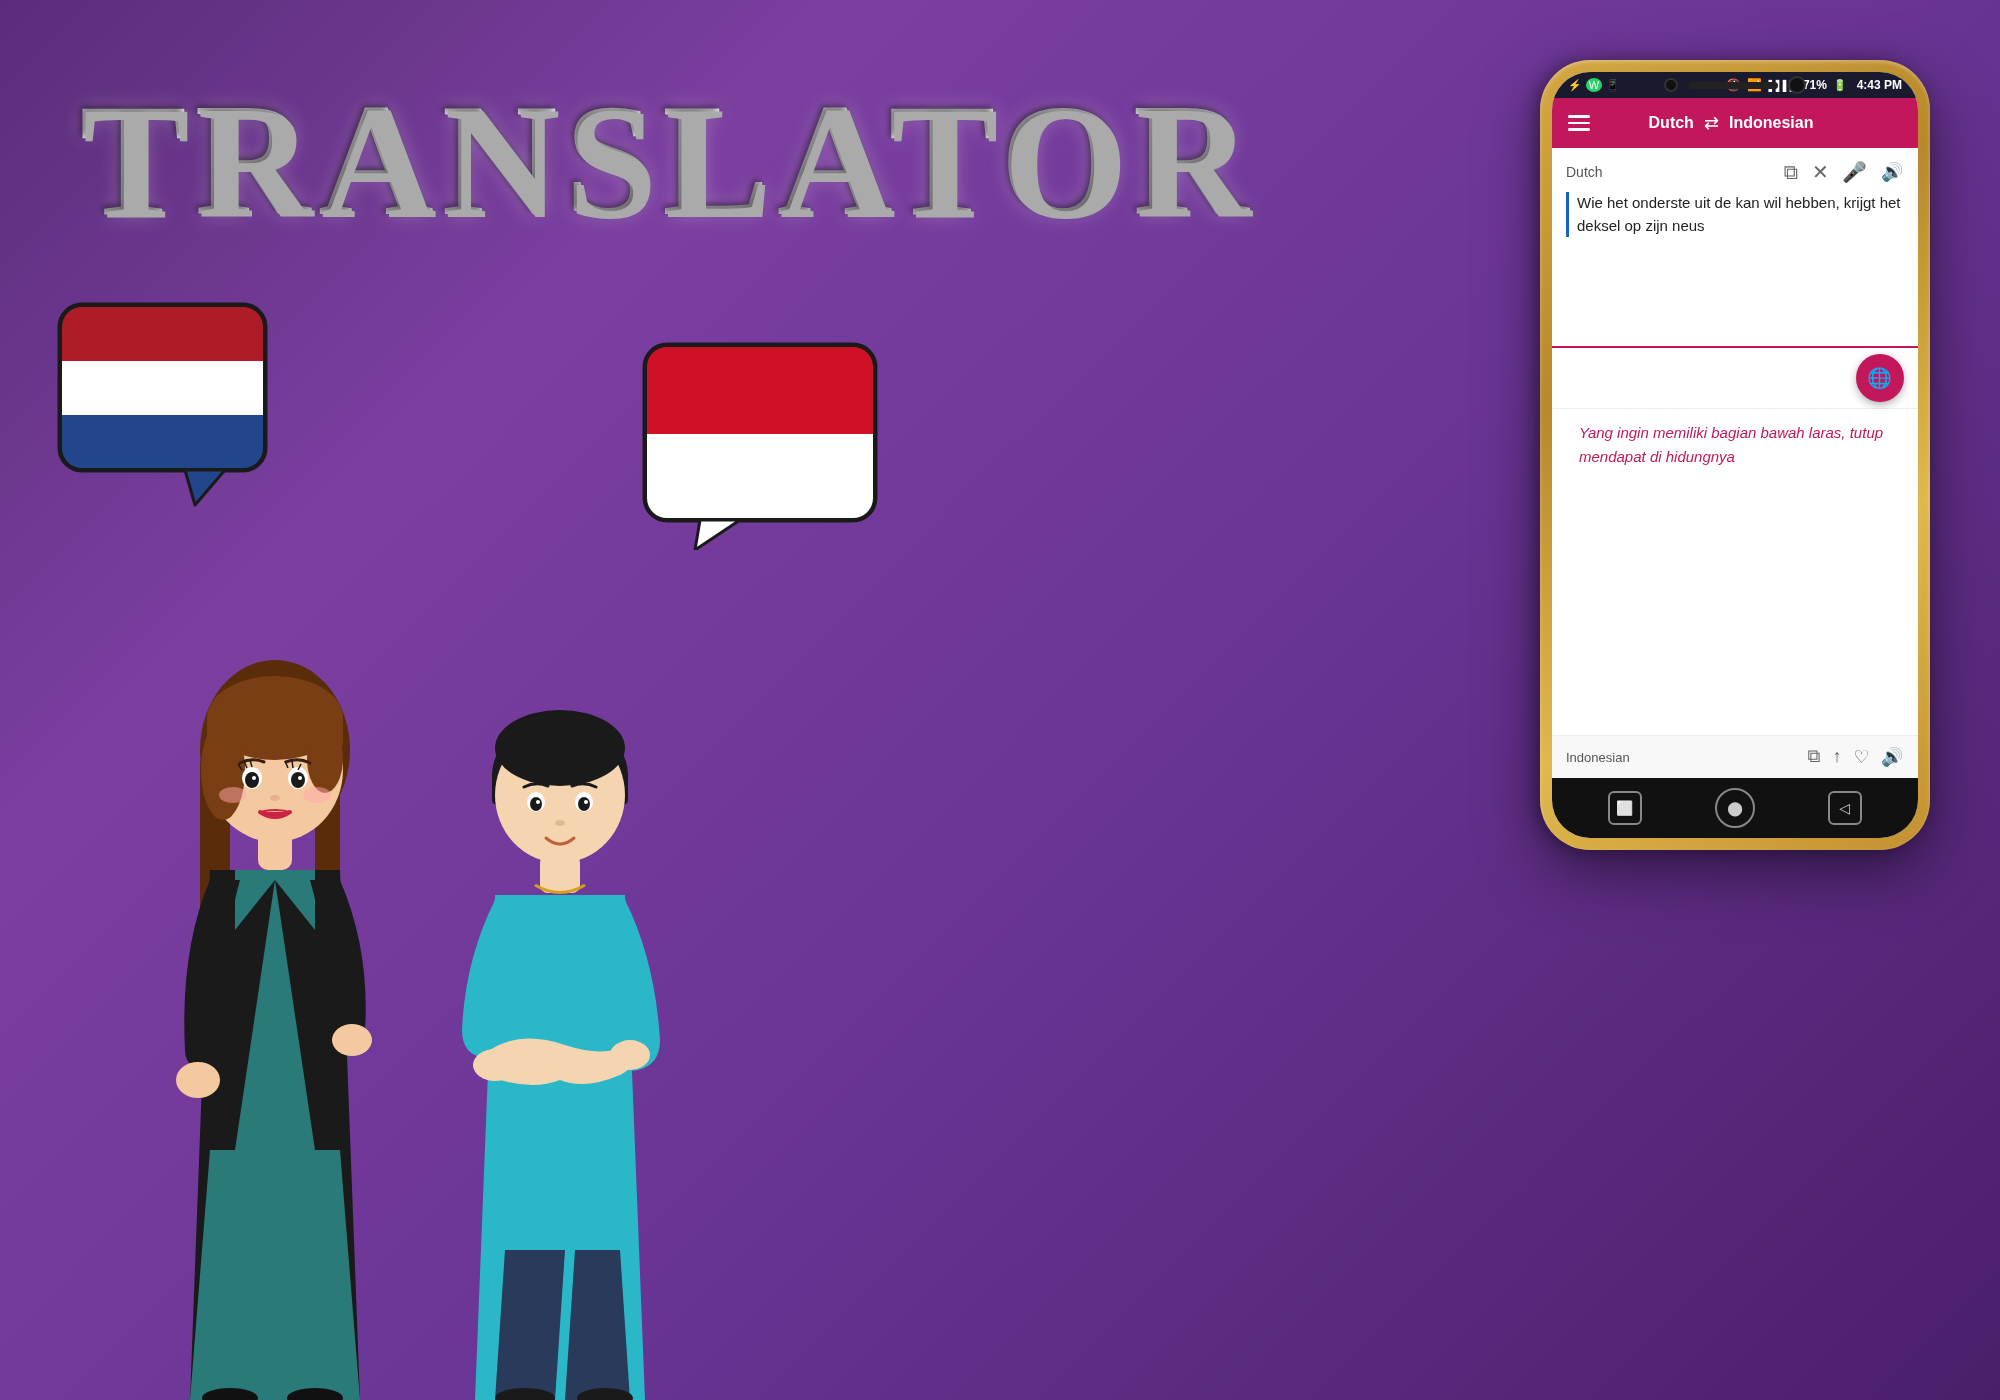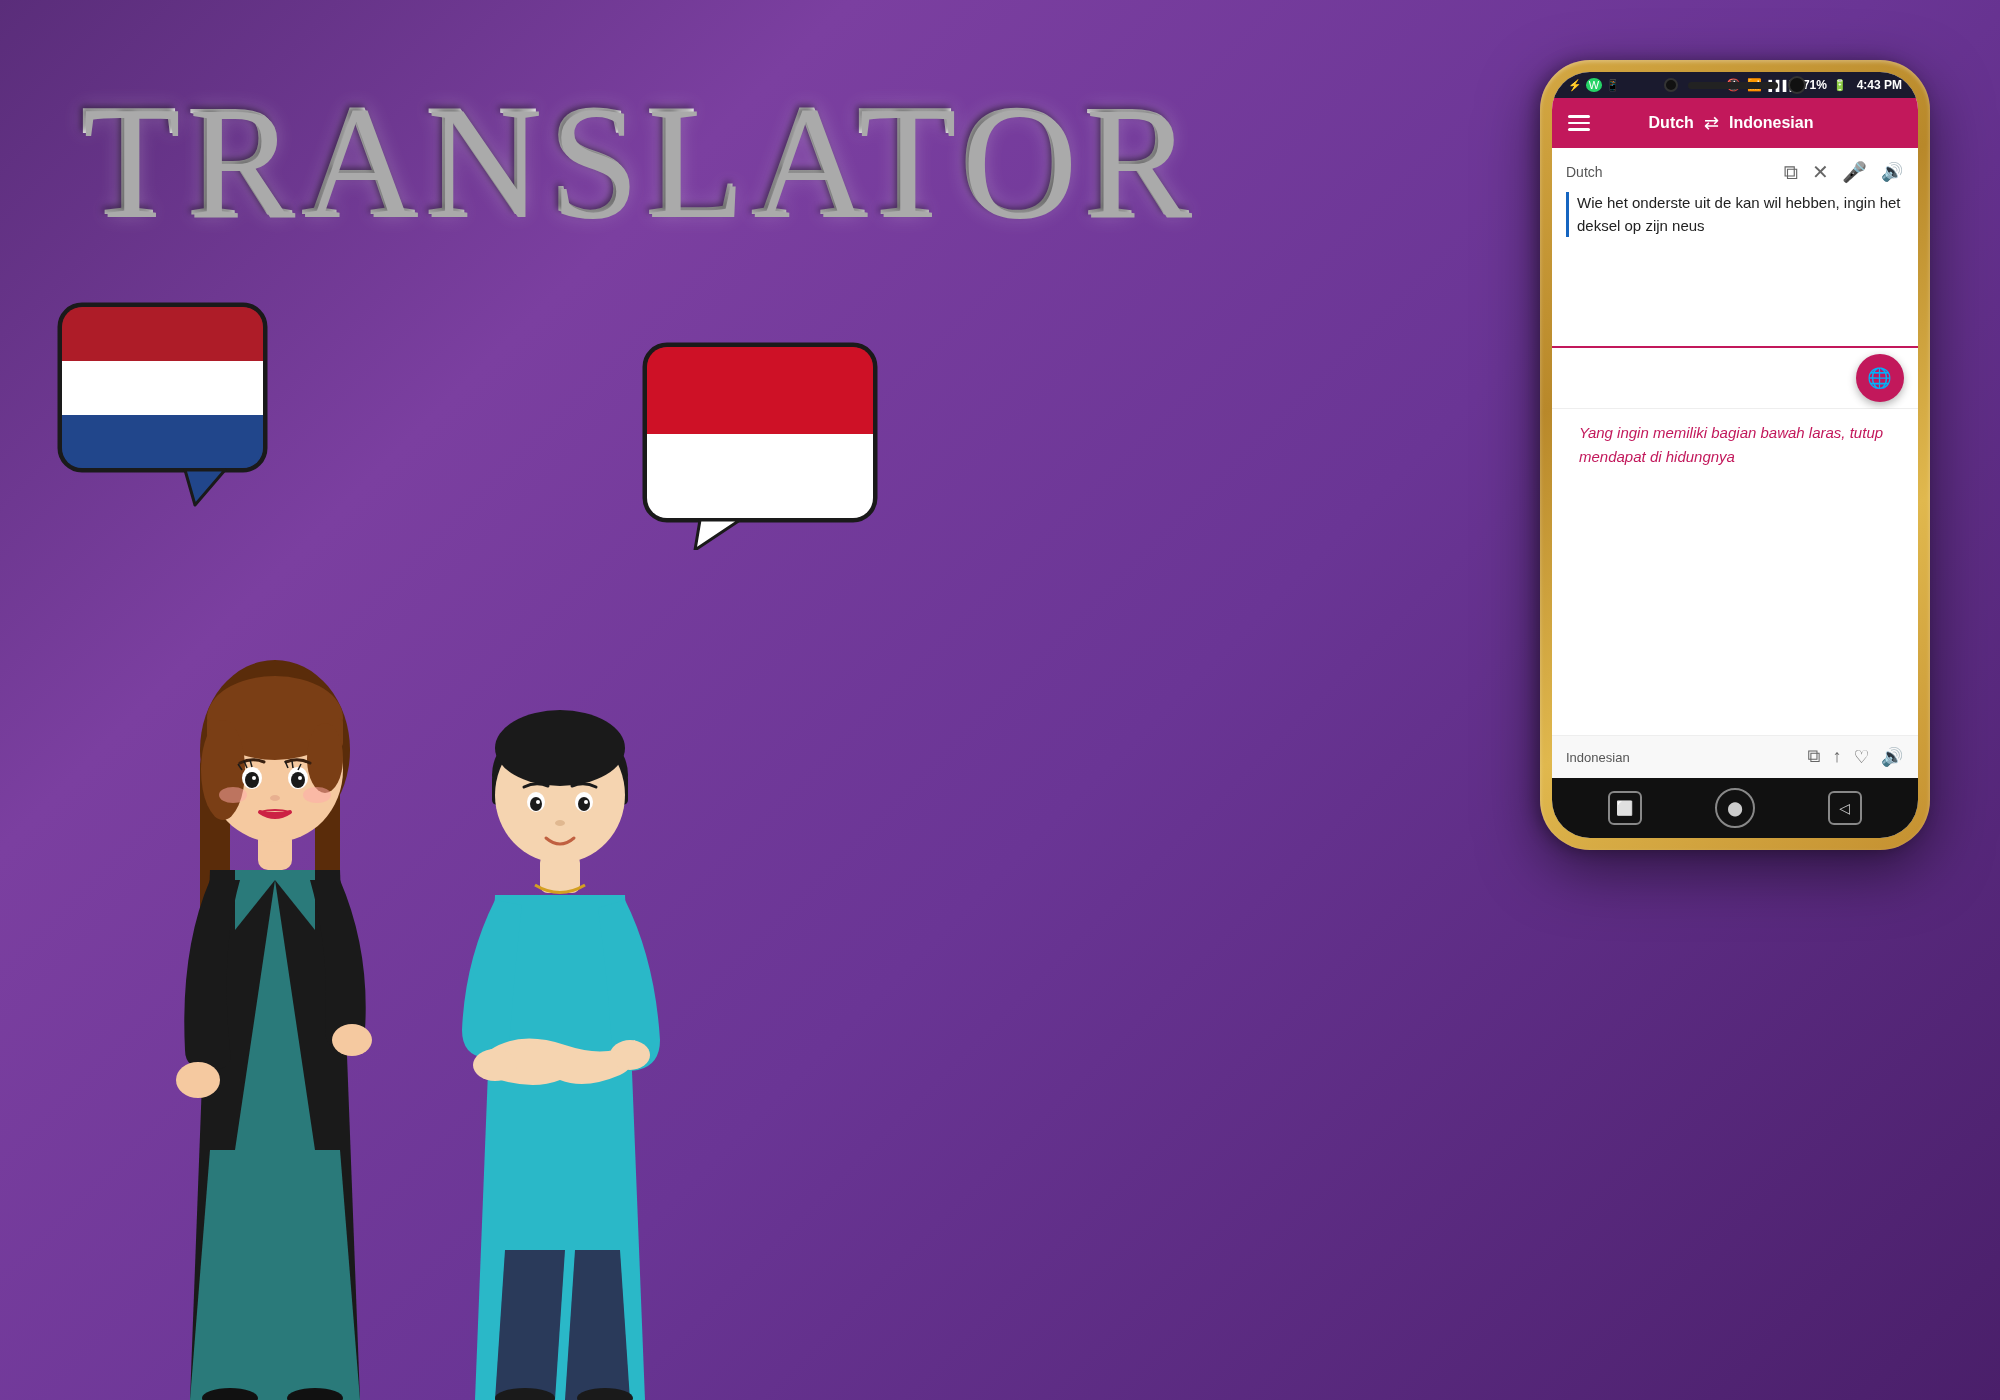--- a/index.html
+++ b/index.html
@@ -13,21 +13,21 @@
       position: relative;
     }
 
     
     .title {
       position: absolute;
       top: 80px;
       left: 80px;
       font-size: 160px;
       font-family: 'Times New Roman', serif;
-      font-weight: 400;
+      font-weight: 700;
       color: white;
       text-shadow:
         3px 3px 0 #aaa,
         -2px -2px 6px rgba(0,0,0,0.5),
         0 0 20px rgba(255,255,255,0.3);
       letter-spacing: 8px;
       line-height: 1;
       font-style: normal;
       background: linear-gradient(180deg, #fff 0%, #ddd 50%, #bbb 100%);
       -webkit-background-clip: text;
@@ -446,21 +446,21 @@
       <div class="input-area">
         <div class="input-header">
           <span class="input-lang-label">Dutch</span>
           <div class="input-icons">
             <span title="copy">⧉</span>
             <span title="clear">✕</span>
             <span title="microphone">🎤</span>
             <span title="text-to-speech" style="font-size:18px;">🔊</span>
           </div>
         </div>
-        <div class="input-text">Wie het onderste uit de kan wil hebben, ingin het deksel op zijn neus</div>
+        <div class="input-text">Wie het onderste uit de kan wil hebben, krijgt het deksel op zijn neus</div>
       </div>
 
       <div style="display:flex;justify-content:flex-end;padding:6px 14px;background:white;border-bottom:1px solid #eee;">
         <div class="translate-btn">
           <span style="color:white;font-size:20px;">🌐</span>
         </div>
       </div>
 
       <div class="output-area">
         <div class="output-text">Yang ingin memiliki bagian bawah laras, tutup mendapat di hidungnya</div>

